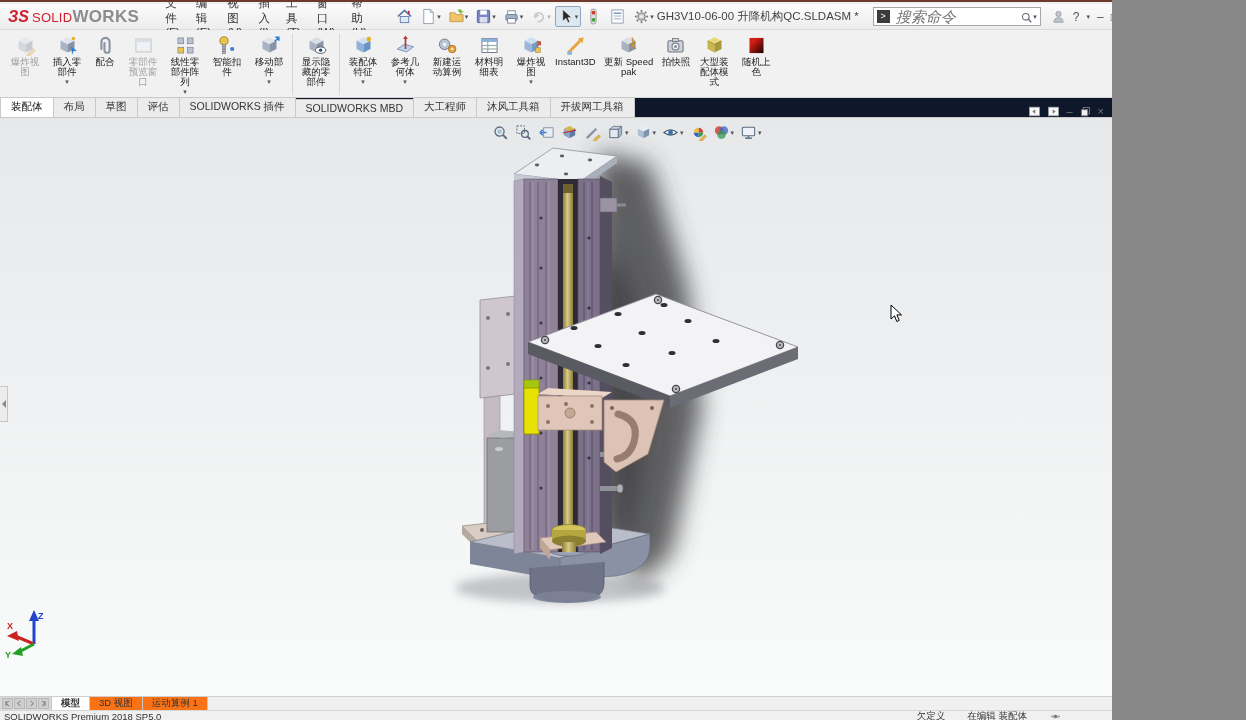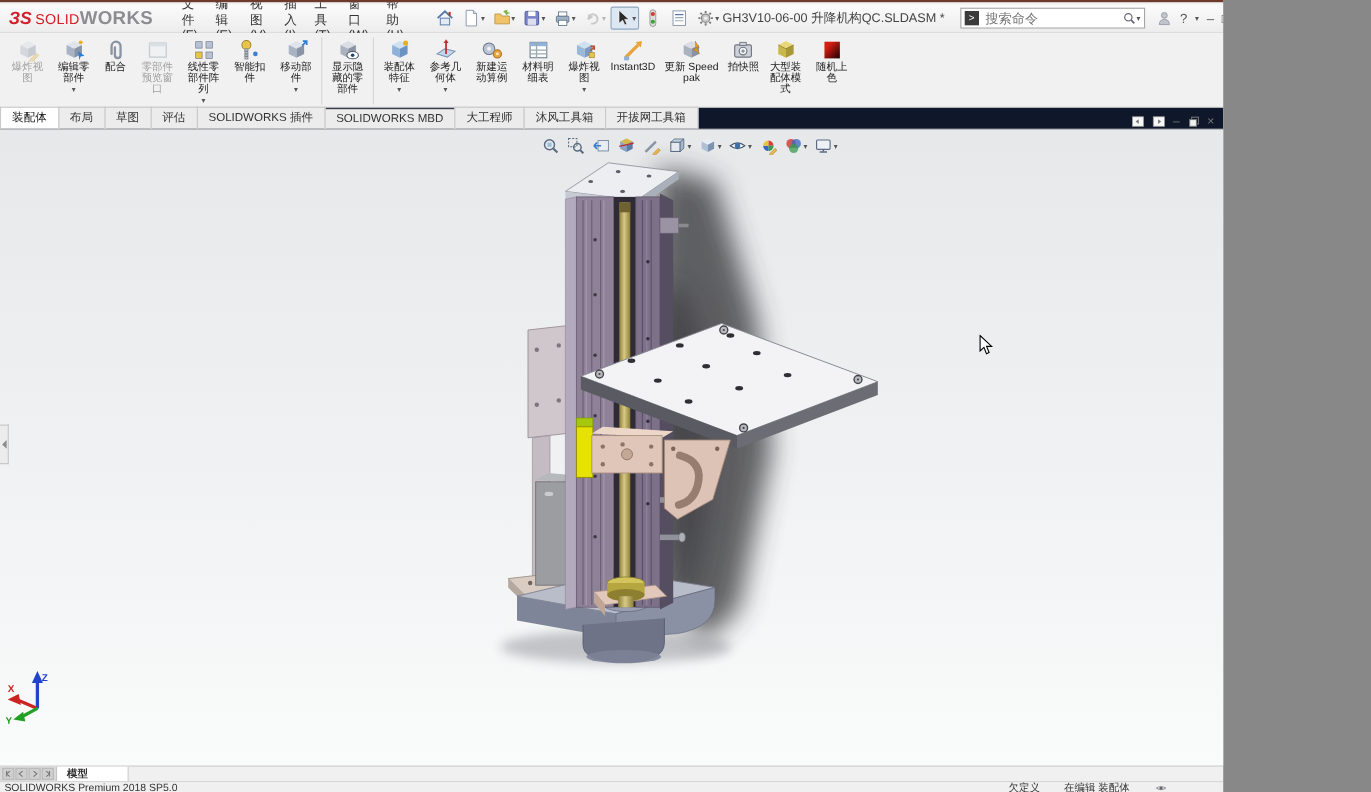--- a/index.html
+++ b/index.html
@@ -18,21 +18,21 @@
   .qat{display:flex;align-items:center;gap:1px;margin-left:6px;}
   .qat-btn{display:flex;align-items:center;padding:1px 2px;border:1px solid transparent;border-radius:2px;}
   .qat-btn.active{border-color:#8ea6c0;background:#dde7f2;}
   .qat-btn.disabled{opacity:.4;}
   .qat-btn .ic{width:17px;height:17px;display:inline-block;}
   .caret{font-size:0;}
   .caret::after{content:"▾";font-size:7px;color:#555;}
   .doc-title{margin-left:auto;font-size:11.5px;color:#444;white-space:nowrap;padding-right:14px;}
   .searchbox{display:flex;align-items:center;width:168px;height:19px;background:#fff;border:1px solid #a6a6a6;padding:0 3px;}
   .searchbox .swmark{width:13px;height:13px;background:#3b3b3b;color:#fff;font-size:9px;line-height:13px;text-align:center;margin-right:4px;}
-  .searchbox input{border:none;outline:none;flex:1;font-size:12px;color:#555;background:transparent;min-width:0;}
+  .searchbox input{border:none;outline:none;flex:1;font-size:15px;color:#555;background:transparent;min-width:0;font-style:italic;}
   .searchbox .ic{width:13px;height:13px;}
   .tb-right{display:flex;align-items:center;gap:7px;padding:0 8px 0 10px;}
   .tb-right .ic{width:15px;height:15px;}
   .tb-glyph{font-size:12px;color:#555;cursor:default;}
   
   .ribbon{position:absolute;top:28px;left:0;right:0;height:68px;background:#f1f1f1;border-bottom:1px solid #d4d4d4;display:flex;align-items:flex-start;padding:2px 0 0 4px;}
   .rbtn{display:flex;flex-direction:column;align-items:center;max-width:42px;min-width:34px;padding:2px 2px 0 2px;text-align:center;border:1px solid transparent;border-radius:2px;}
   .rbtn.wide{max-width:60px;}
   .rbtn.disabled{opacity:.4;}
   .rbtn .ic{width:21px;height:21px;}
@@ -236,21 +236,21 @@
       </div>
 
       <div class="rbtn">
         <span class="ic"><svg viewBox="0 0 18 18" width="100%" height="100%">
             <path d="M9 2 L15 5 L9 8 L3 5 Z" fill="#dfe4ec"></path>
             <path d="M3 5 L9 8 L9 15 L3 12 Z" fill="#a8b4c6"></path>
             <path d="M15 5 L9 8 L9 15 L15 12 Z" fill="#8894a6"></path>
             <path d="M12 10 l5 3.5 -3 .5 -1 3 z" fill="#2a7fd4"></path>
             <circle cx="14" cy="3" r="1.5" fill="#e8b020"></circle>
           </svg></span>
-        <span class="lbl">编辑零部件</span>
+        <span class="lbl">插入零部件</span>
         <span class="caret"></span>
       </div>
 
       <div class="rbtn">
         <span class="ic"><svg viewBox="0 0 18 18" width="100%" height="100%">
             <path d="M5.5 12 V6 a3.5 3.5 0 0 1 7 0 v7 a2.2 2.2 0 0 1 -4.4 0 V7" fill="none" stroke="#8a93a4" stroke-width="1.8" stroke-linecap="round"></path>
           </svg></span>
         <span class="lbl">配合</span>
 
       </div>
@@ -835,21 +835,21 @@
           <svg viewBox="0 0 7 7">
             <path d="M2.5 1 L5.5 3.5 L2.5 6" stroke="#777" fill="none" stroke-width="1"></path>
           </svg>
         </span>
       <span class="nav-btn">
           <svg viewBox="0 0 7 7">
             <path d="M2 1 L5 3.5 L2 6 M5 1 V6" stroke="#777" fill="none" stroke-width="1"></path>
           </svg>
         </span>
     </div>
-    <div style="display:flex;flex-direction:column;">
+    <div style="display:flex;">
 
     <div class="btab active">模型</div>
         <div class="btab wide">3D 视图</div>
         <div class="btab wide">运动算例 1</div>
       </div>
   </div>
 
   <div class="statusbar">
     <span class="sb-left">SOLIDWORKS Premium 2018 SP5.0</span>
     <div class="sb-right">

